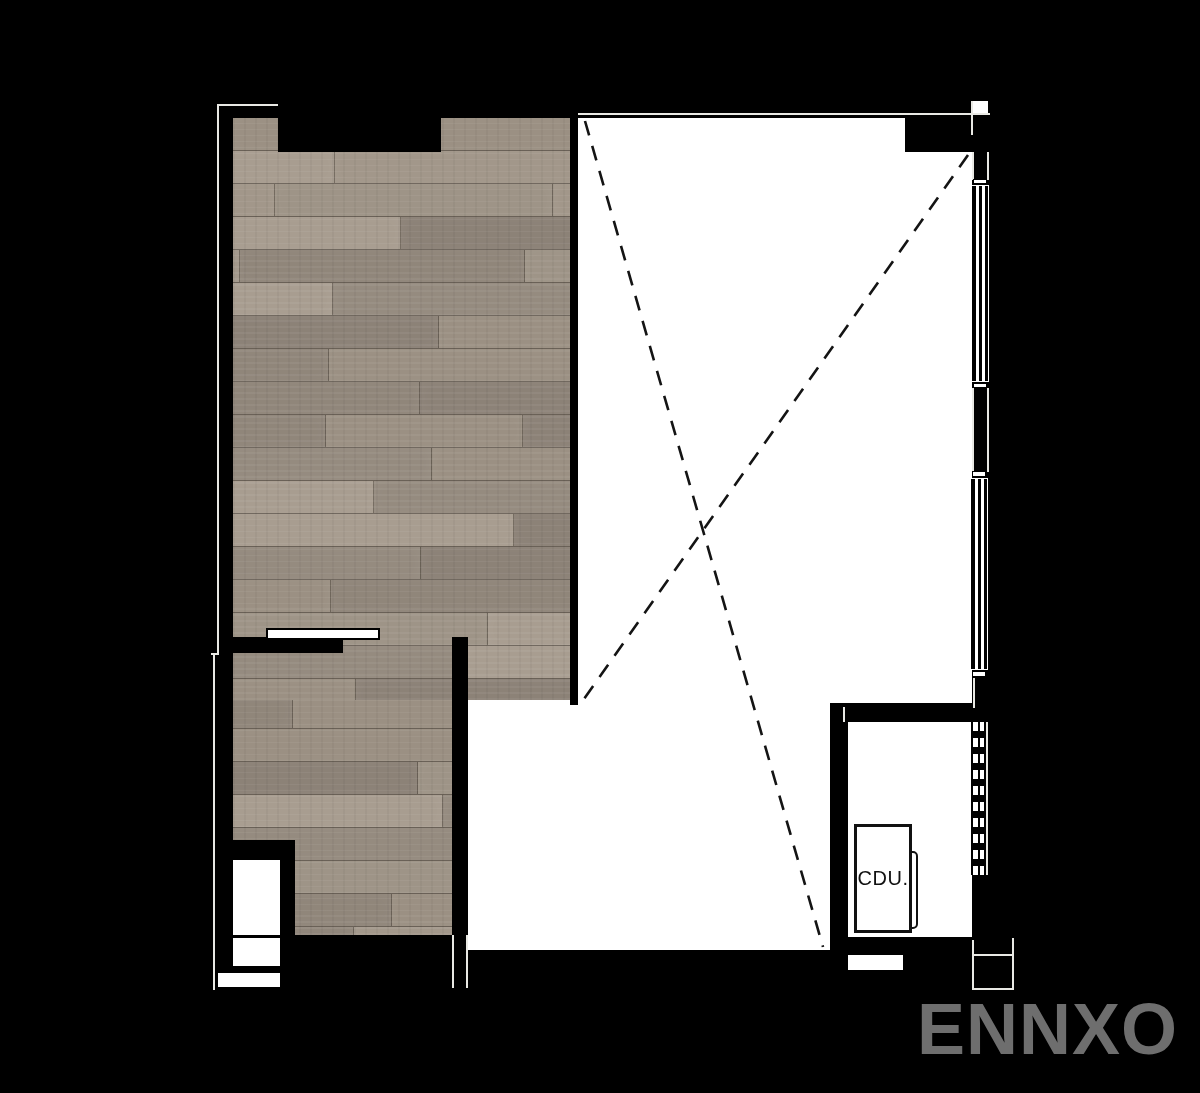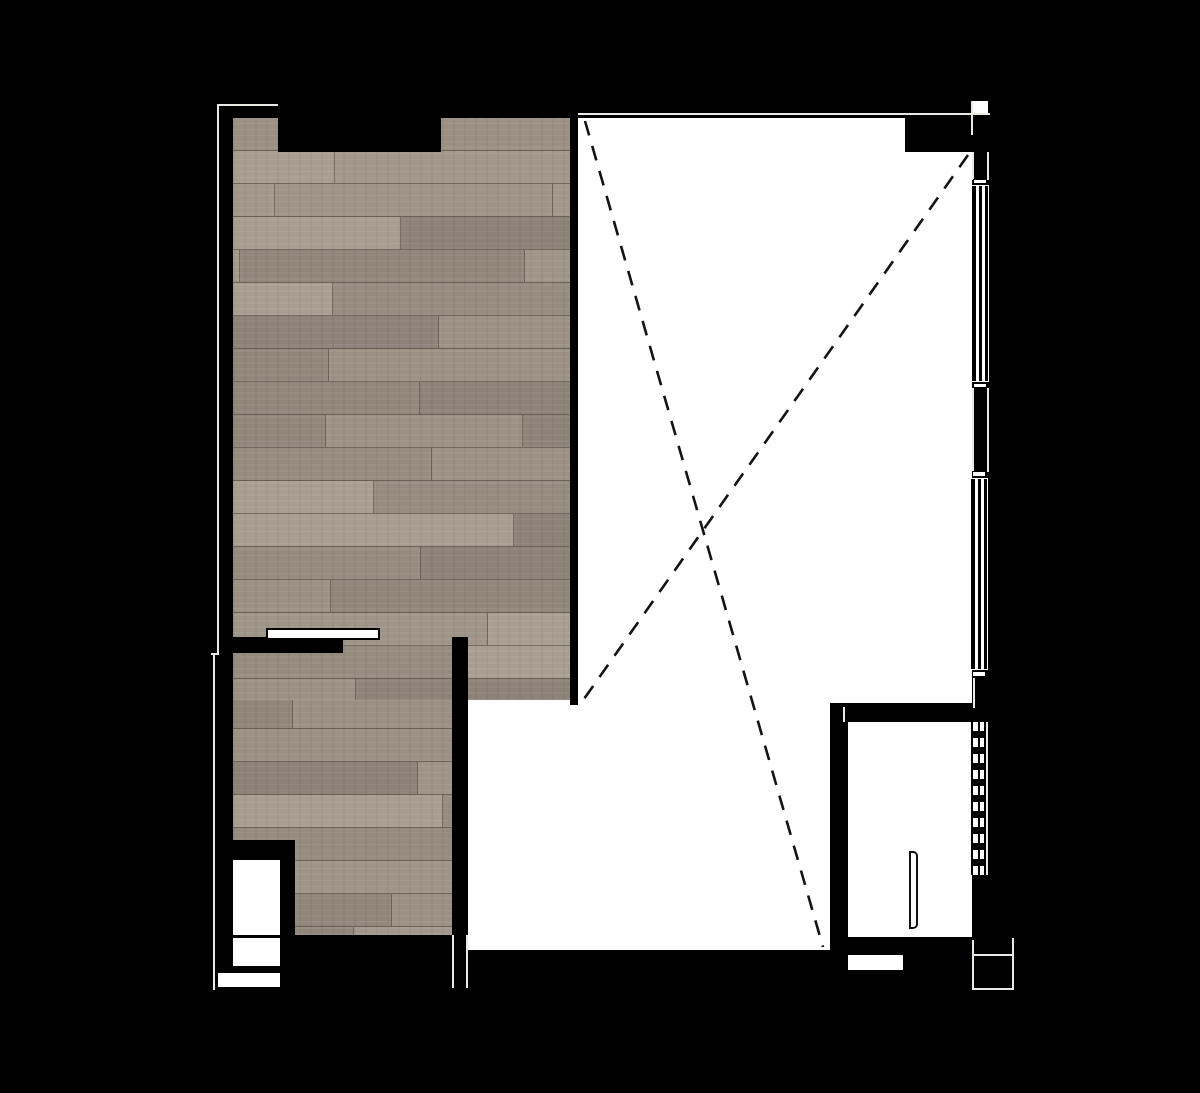--- a/index.html
+++ b/index.html
@@ -211,19 +211,23 @@
     <div class="glass" style="left:0;top:7px;width:18px;height:192px;">
       <div class="pane" style="left:4px;"></div>
       <div class="pane" style="left:10px;"></div>
     </div>
     <div class="sill" style="left:2px;top:200px;width:14px;height:6px;"></div>
   </div>
 
   <div class="louver" style="left:971px;top:722px;width:13px;height:153px;"></div>
 
   <div class="cdu-tab" style="left:909px;top:851px;width:9px;height:78px;"></div>
+  <div class="cdu-box" style="left:854px;top:824px;width:58px;height:109px;">
+    <span>CDU.</span>
+  </div>
 
   <svg id="dash-svg" width="1200" height="1093" viewBox="0 0 1200 1093">
     <line x1="585" y1="121" x2="823" y2="947" stroke="#141414" stroke-width="2.6" stroke-dasharray="15 11"></line>
     <line x1="968" y1="155" x2="584" y2="699" stroke="#141414" stroke-width="2.6" stroke-dasharray="15 11"></line>
   </svg>
 
+  <div id="watermark">ENNXO</div>
 </div>
 
 </body></html>

